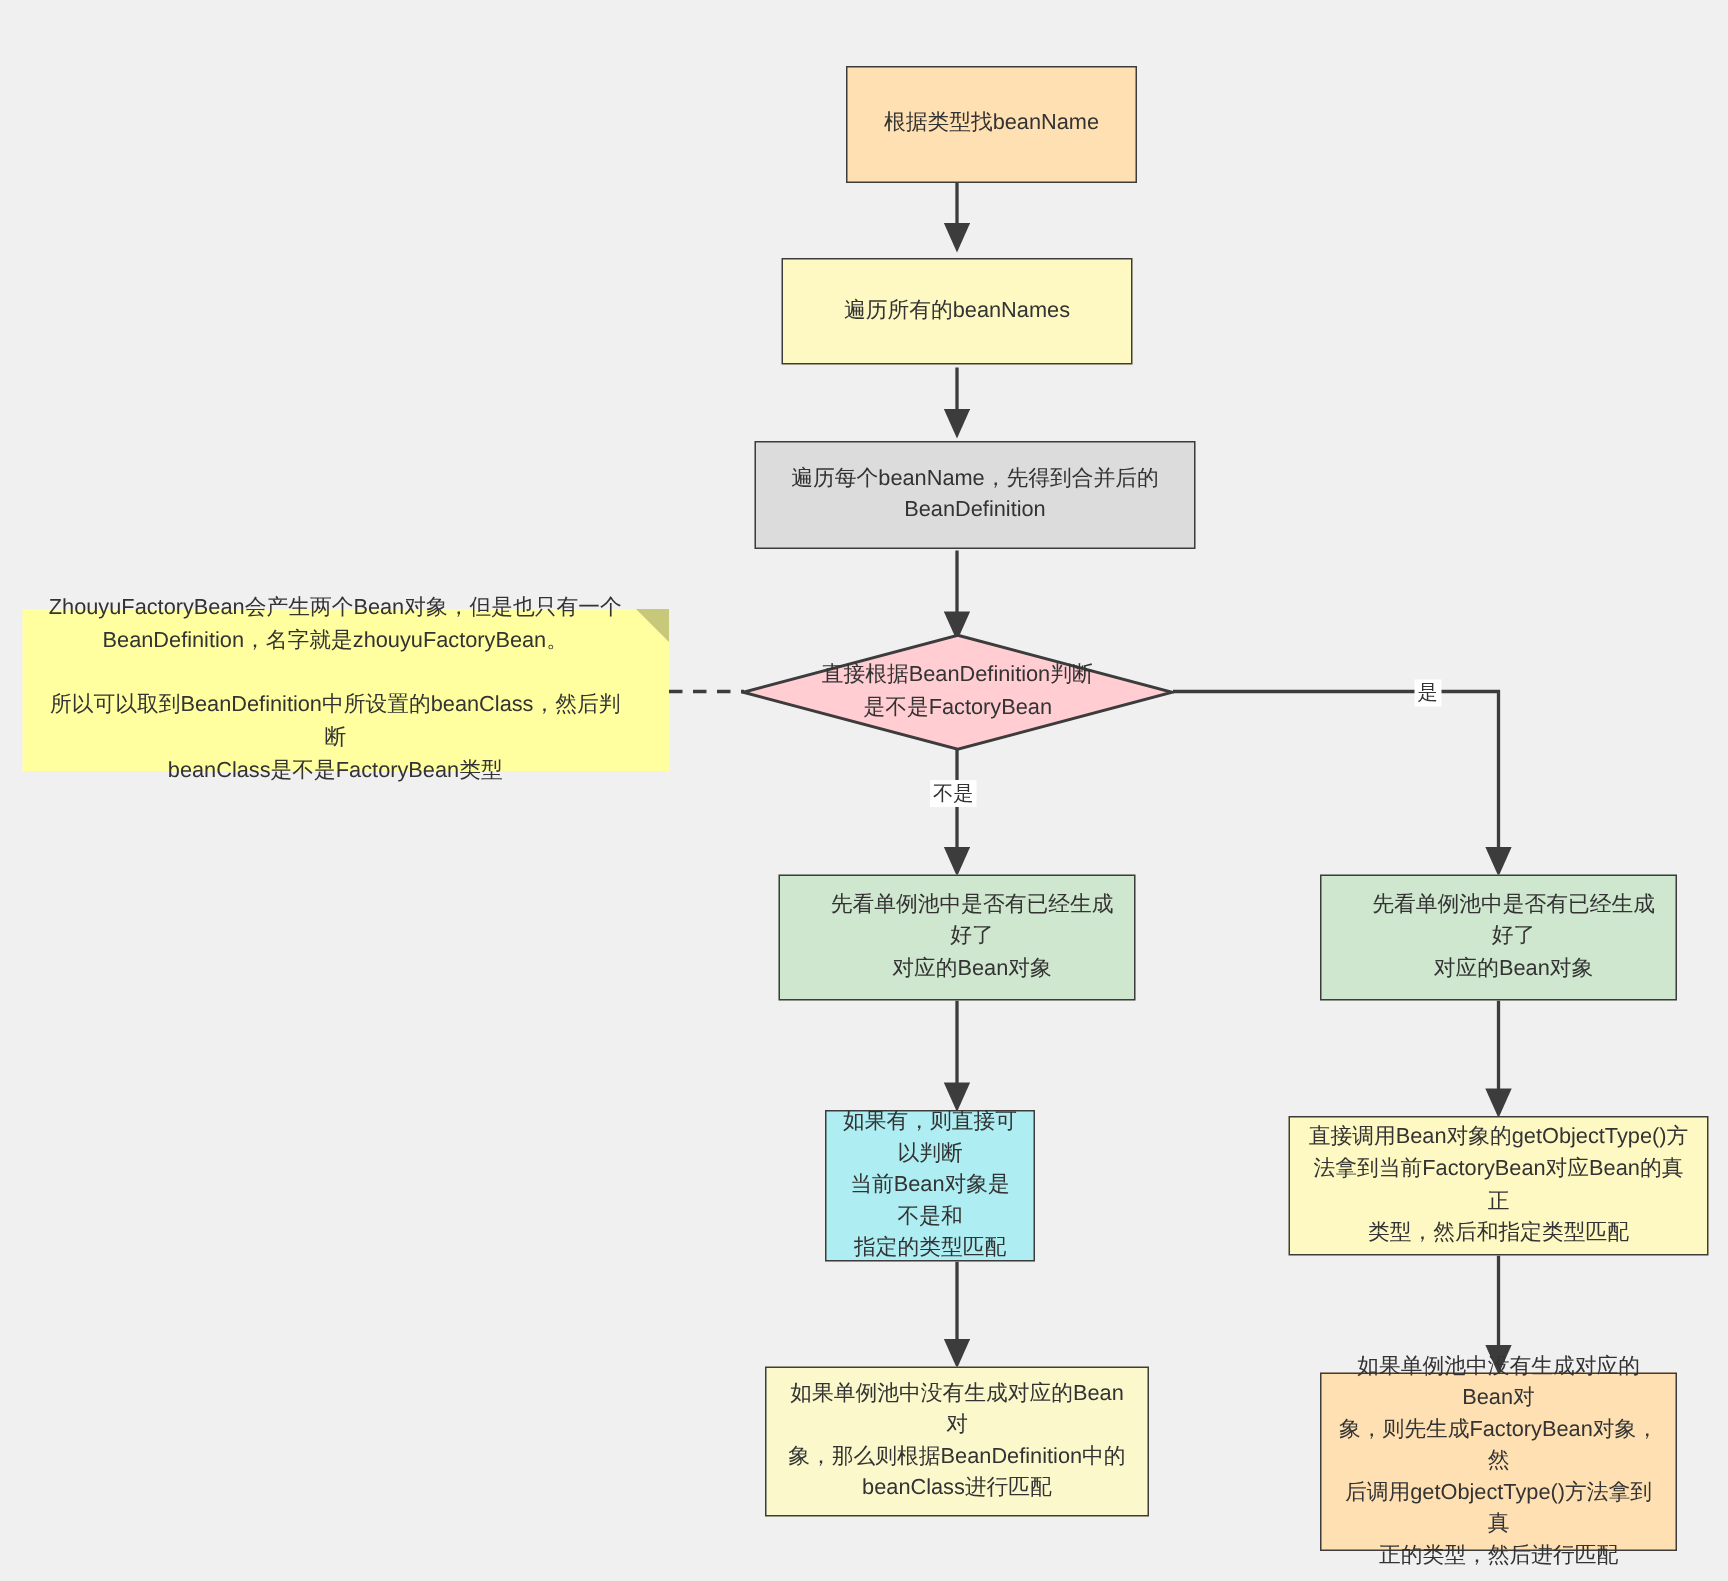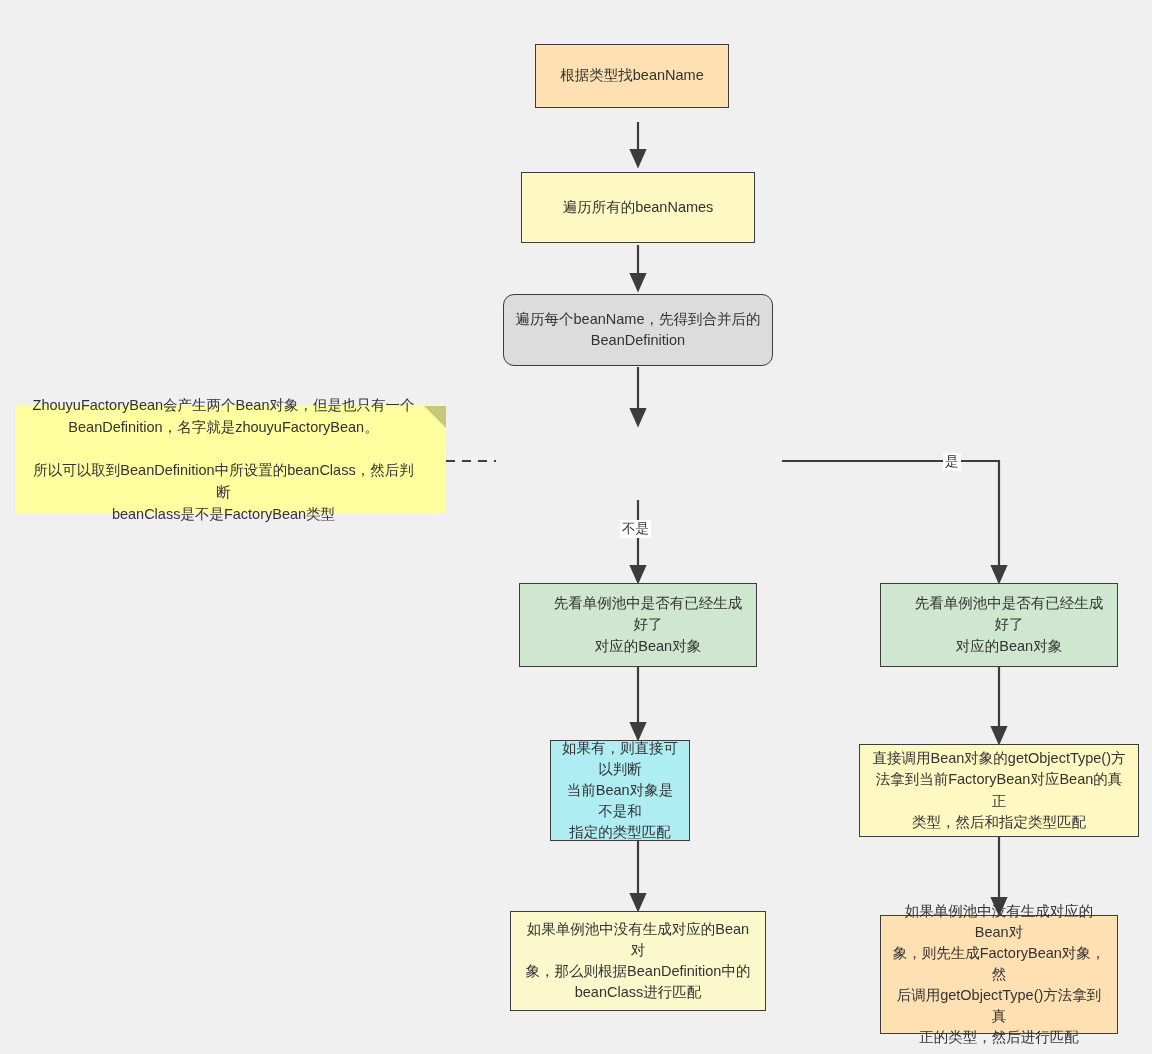--- a/index.html
+++ b/index.html
@@ -130,33 +130,40 @@
 
     <line x1="638" y1="841" x2="638" y2="908" stroke="#3c3c3c" stroke-width="2.2" marker-end="url(#arrow)"></line>
 
     <line x1="999" y1="667" x2="999" y2="741" stroke="#3c3c3c" stroke-width="2.2" marker-end="url(#arrow)"></line>
 
     <line x1="999" y1="837" x2="999" y2="912" stroke="#3c3c3c" stroke-width="2.2" marker-end="url(#arrow)"></line>
 
     <line x1="446" y1="461" x2="496" y2="461" stroke="#3c3c3c" stroke-width="2.2" stroke-dasharray="9,7"></line>
   </svg>
 
-  <div class="node n-orange" style="left:535px; top:44px; width:194px; height:64px;">
+  <div class="node n-orange" style="left:564px; top:44px; width:194px; height:78px;">
     <span class="txt">根据类型找beanName</span>
   </div>
 
   <div class="node n-violet" style="left:521px; top:172px; width:234px; height:71px;">
     <span class="txt">遍历所有的beanNames</span>
   </div>
 
-  <div class="node n-gray" style="left:503px; top:294px; width:270px; height:72px;border-radius:11px;">
+  <div class="node n-gray" style="left:503px; top:294px; width:294px; height:72px;">
     <span class="txt">遍历每个beanName，先得到合并后的
 BeanDefinition</span>
   </div>
 
+  <div class="diamond-wrap" style="left:494px; top:422px; width:289px; height:79px;">
+    <svg width="289" height="79" viewBox="0 0 289 79">
+      <polygon points="144.5,1.5 287.5,39.5 144.5,77.5 1.5,39.5" fill="#ffcdd2" stroke="#3c3c3c" stroke-width="2"></polygon>
+    </svg>
+    <div class="diamond-label">直接根据BeanDefinition判断
+是不是FactoryBean</div>
+  </div>
 
   <div class="node n-green" style="left:519px; top:583px; width:238px; height:84px;">
     <span class="txt">先看单例池中是否有已经生成好了
 对应的Bean对象</span>
   </div>
 
   <div class="node n-cyan" style="left:550px; top:740px; width:140px; height:101px;">
     <span class="txt">如果有，则直接可以判断
 当前Bean对象是不是和
 指定的类型匹配</span>

